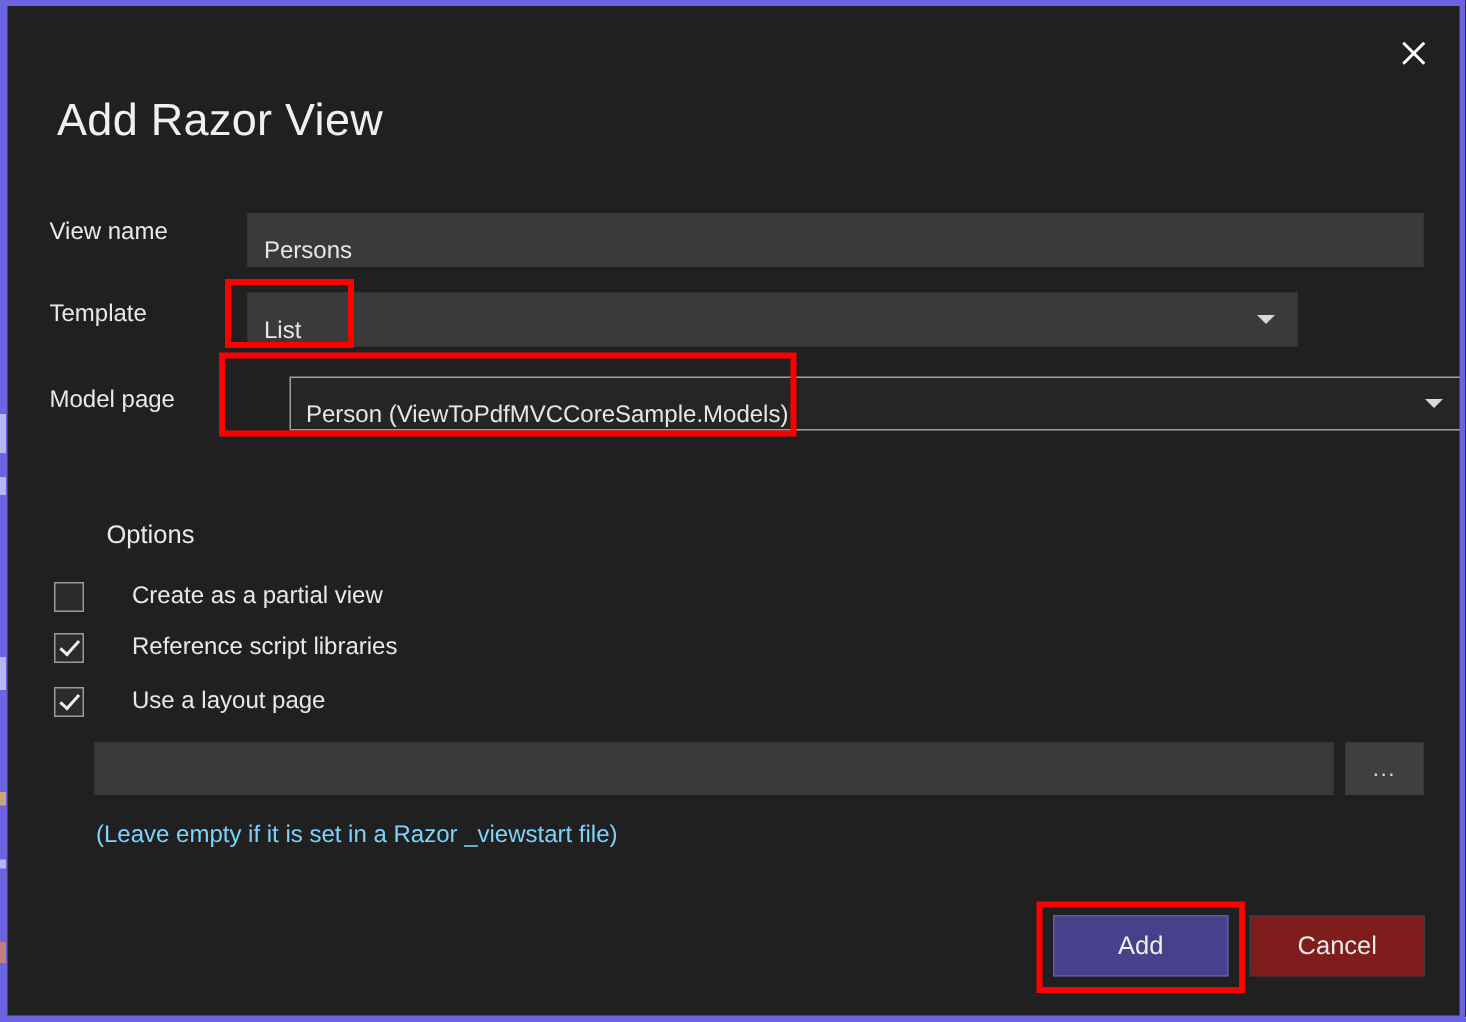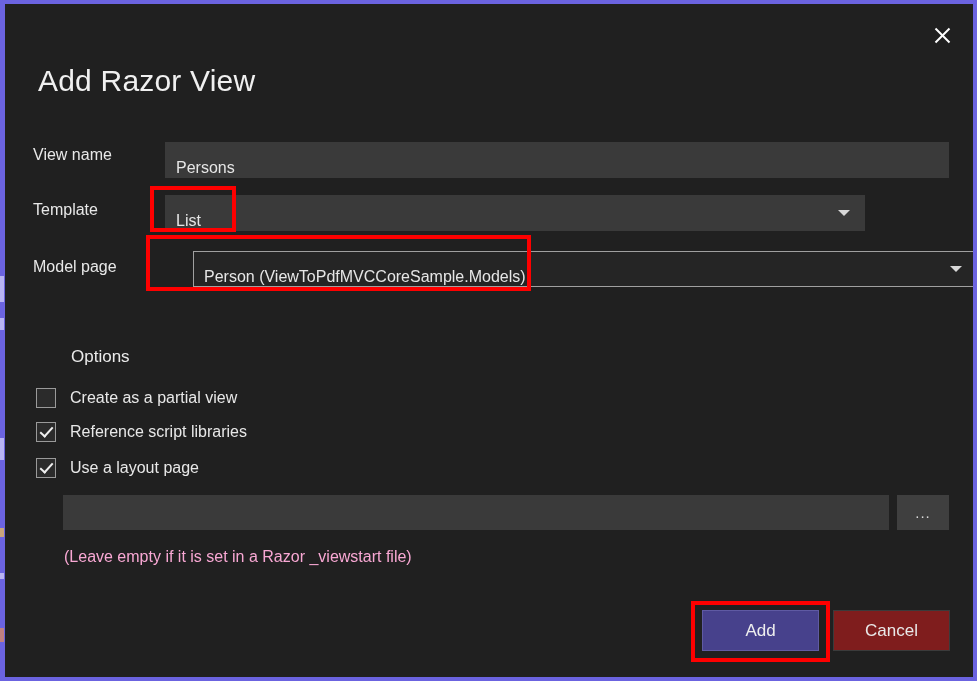--- a/index.html
+++ b/index.html
@@ -169,30 +169,30 @@
     position: absolute;
     left: 6px;
     top: 1px;
     width: 5px;
     height: 11px;
     border: solid #efefef;
     border-width: 0 2px 2px 0;
     transform: rotate(42deg);
   }
   .chk-label {
-    margin-left: 14px;
+    margin-left: 32px;
     font-size: 16px;
     color: #e8e8e8;
     white-space: nowrap;
   }
 
   .hint-text {
     position: absolute;
     font-size: 16px;
-    color: #f9a8d4;
+    color: #7dd3fc;
     white-space: nowrap;
   }
 
   .browse-btn {
     position: absolute;
     background: #3f3f3f;
     border: 1px solid #3f3f3f;
     box-sizing: border-box;
     display: flex;
     align-items: center;

